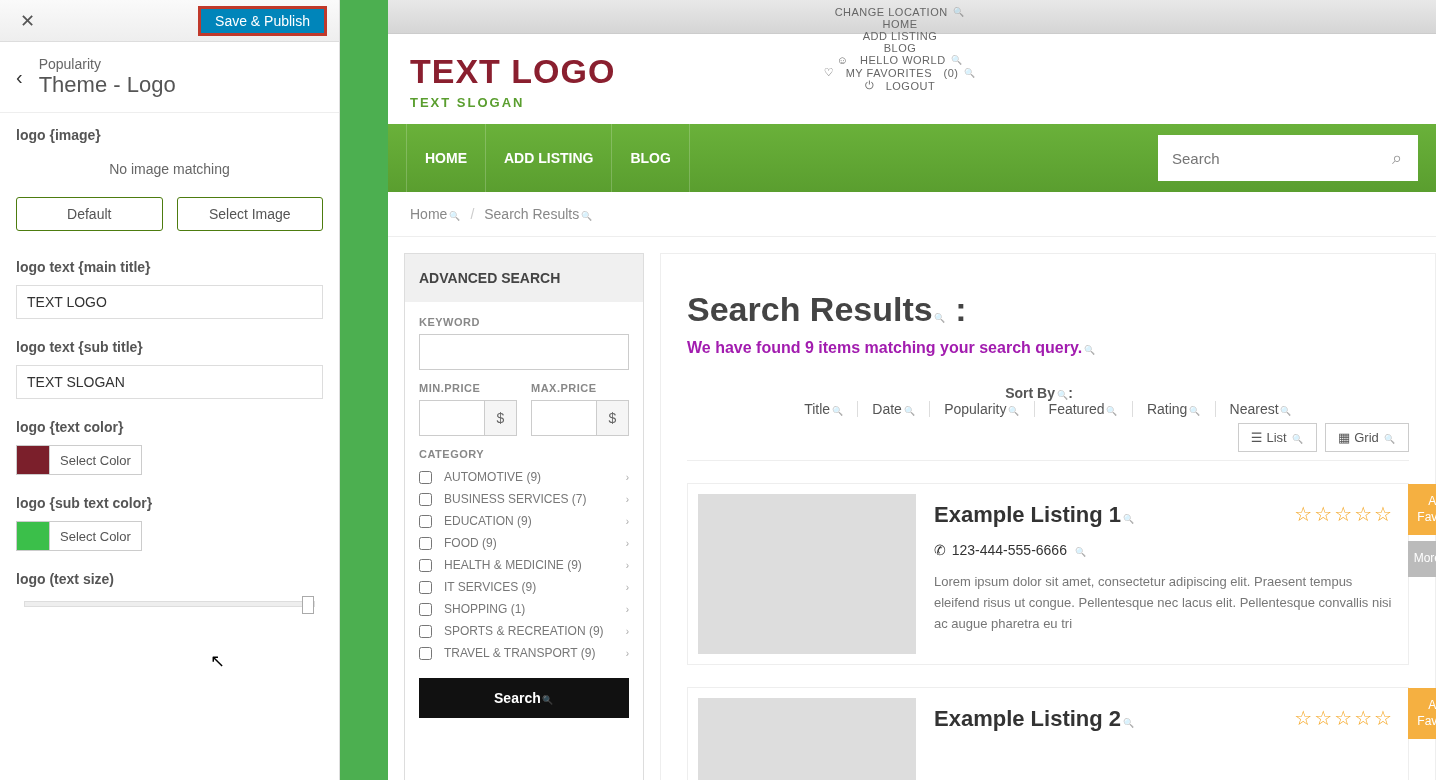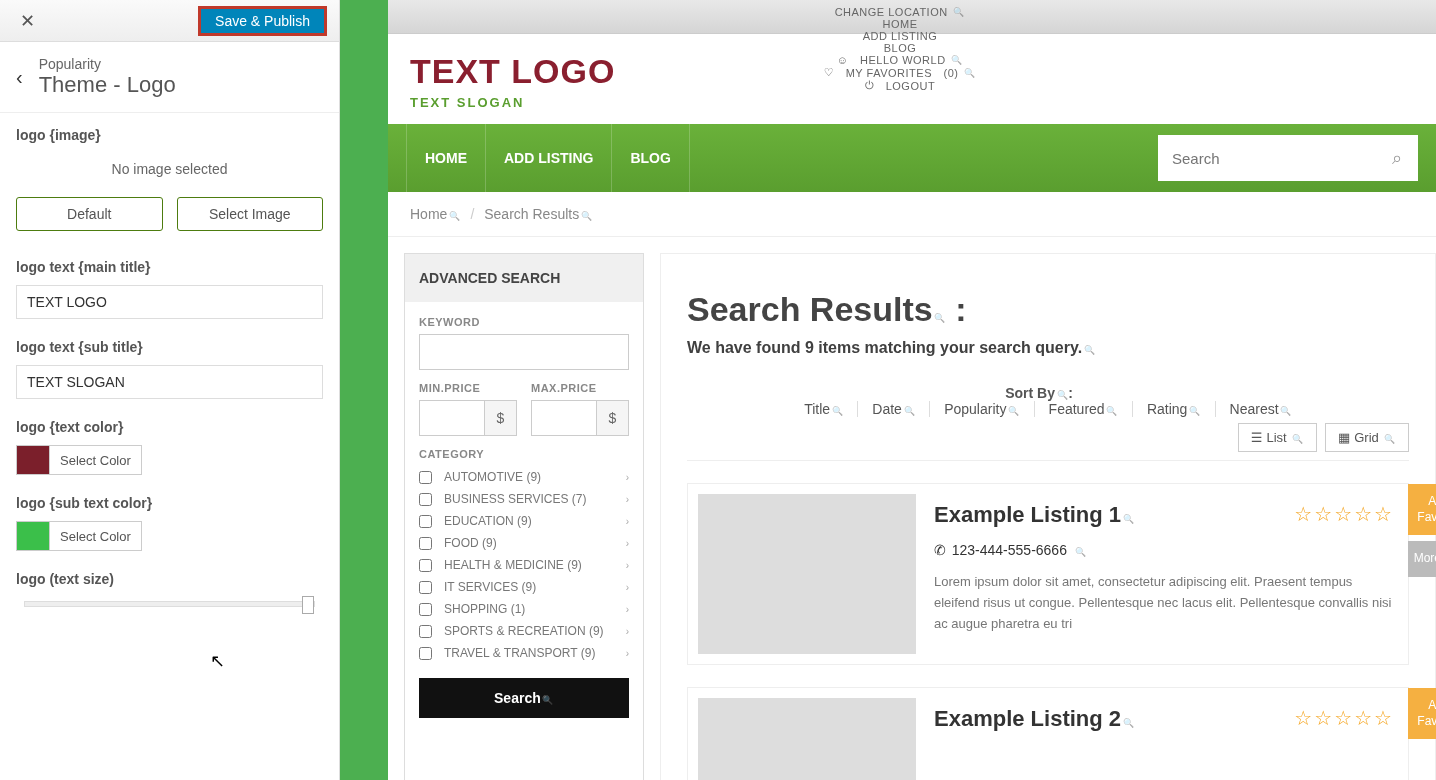--- a/index.html
+++ b/index.html
@@ -65,21 +65,21 @@
 .price-input-row { display: flex; }
 .price-input { flex: 1; border: 1px solid #ccc; height: 36px; min-width: 0; width: 100%; padding: 0 4px; }
 .currency { width: 32px; height: 36px; border: 1px solid #ccc; border-left: none; background: #f5f5f5; display: flex; align-items: center; justify-content: center; font-size: 14px; color: #666; }
 .cat-item { display: flex; align-items: center; padding: 4px 0; font-size: 12px; color: #777; cursor: pointer; }
 .cat-item input { margin-right: 12px; }
 .cat-item .chev { margin-left: auto; color: #aaa; font-size: 10px; }
 .search-btn { width: 100%; background: #111; color: #fff; border: none; padding: 12px 0; font-size: 14px; font-weight: bold; margin-top: 14px; cursor: pointer; }
 
 .results { flex: 1; border: 1px solid #eee; padding: 36px 26px 0; }
 .results-title { font-size: 34px; font-weight: bold; color: #444; }
-.results-sub { font-size: 16px; font-weight: bold; color: #404040; margin-top: 10px; }
+.results-sub { font-size: 16px; font-weight: bold; color: #a21caf; margin-top: 10px; }
 .sort-row { display: flex; align-items: center; margin-top: 28px; font-size: 14px; color: #555; border-bottom: 1px solid #eee; padding-bottom: 8px; flex-wrap: wrap; flex-direction: column; }
 .sort-label { font-weight: bold; margin-right: 18px; }
 .sort-opt { padding: 0 14px; border-right: 1px solid #ddd; cursor: pointer; color: #555; }
 .sort-opt:last-of-type { border-right: none; }
 .view-btns { margin-left: auto; display: flex; gap: 8px; margin-top: 6px; width: 100%; justify-content: flex-end; }
 .view-btn { border: 1px solid #ccc; padding: 6px 12px; font-size: 13px; color: #555; cursor: pointer; background: #fff; display: flex; align-items: center; gap: 4px; }
 
 .listing { display: flex; border: 1px solid #eee; margin-top: 22px; position: relative; }
 .listing-img { width: 218px; height: 160px; background: #ddd; margin: 10px; }
 .listing-body { flex: 1; padding: 18px 14px 14px 8px; }
@@ -104,21 +104,21 @@
   <div class="section-head">
     <span class="back-arrow">‹</span>
     <div class="section-titles">
       <div class="sub">Popularity</div>
       <div class="main">Theme - Logo</div>
     </div>
   </div>
 
   <div class="field-group">
     <div class="field-label">logo {image}</div>
-    <div class="no-image">No image selected</div>
+    <div class="no-image">No image matching</div>
   </div>
   <div class="btn-row">
     <button class="btn-white">Default</button>
     <button class="btn-white">Select Image</button>
   </div>
 
   <div class="field-group">
     <div class="field-label">logo text {main title}</div>
     <input class="text-input" value="TEXT LOGO" style="">
   </div>

